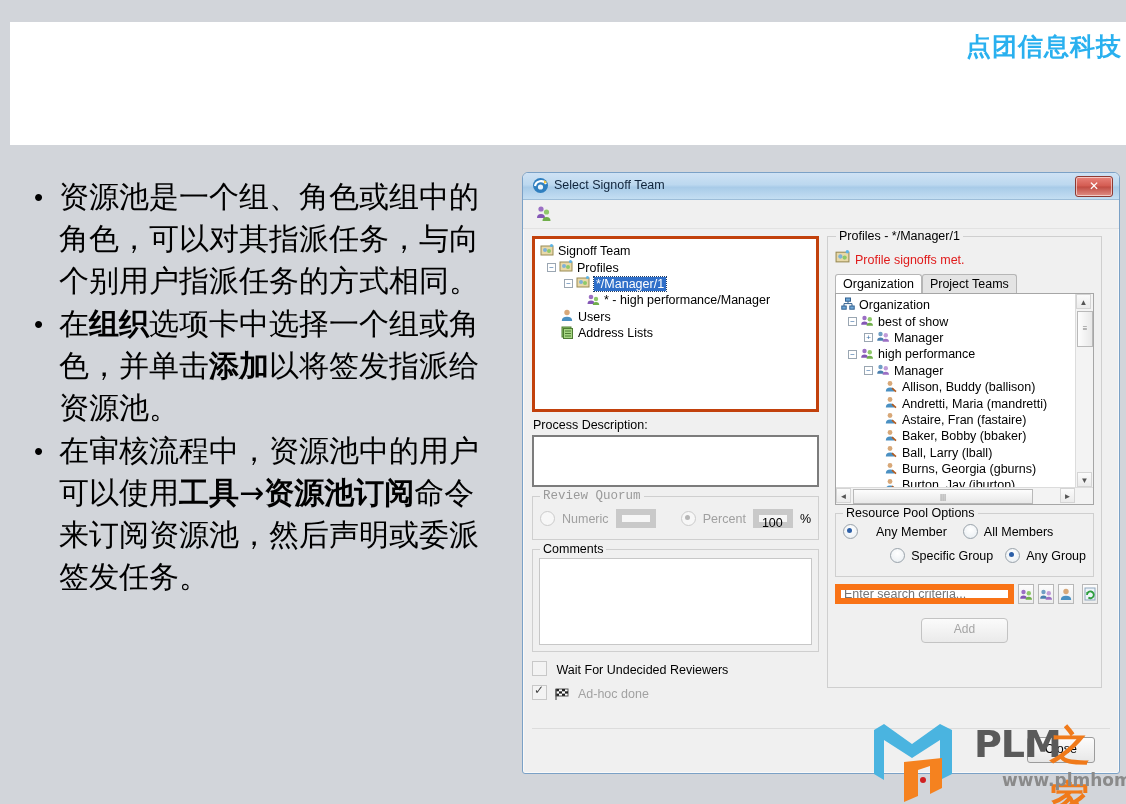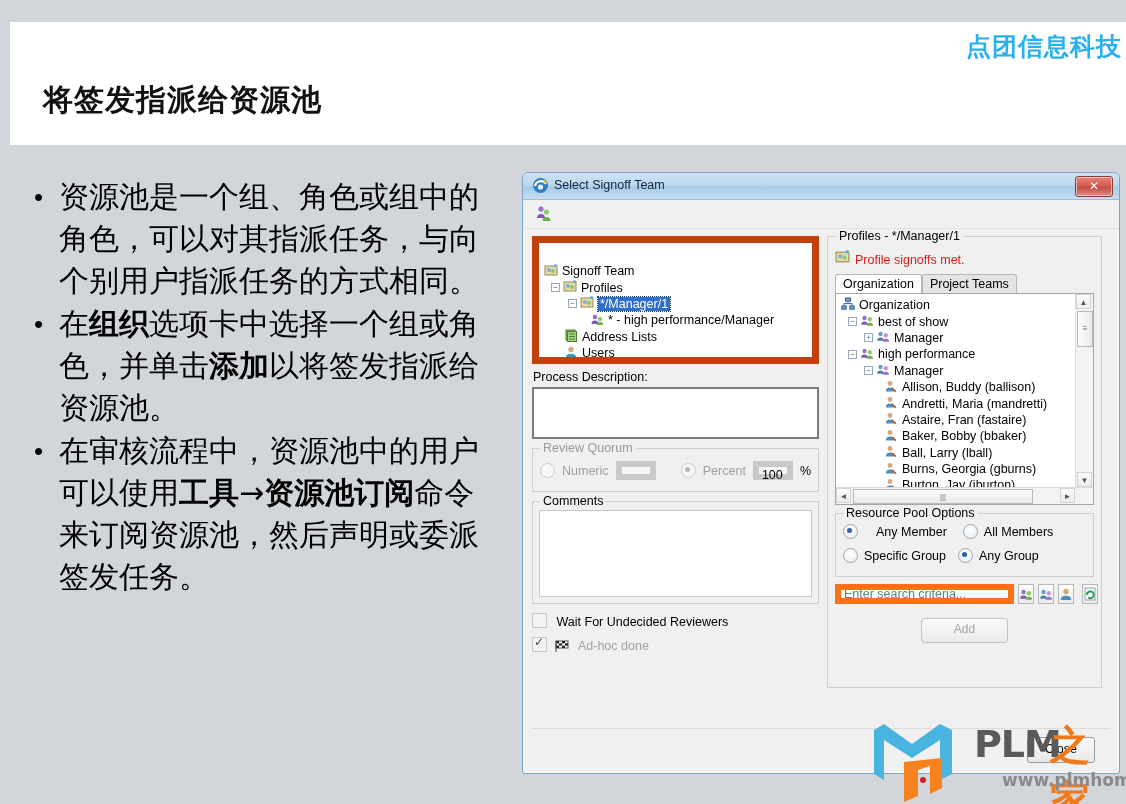--- a/index.html
+++ b/index.html
@@ -94,37 +94,37 @@
   .dialog-body{
     position:absolute;left:0;top:55px;right:0;bottom:0;
     padding:8px 9px 0 9px;box-sizing:border-box;
   }
   .cols{display:flex;gap:8px;}
   .col-left{width:287px;flex:0 0 287px;}
   .col-right{width:275px;flex:0 0 275px;}
 
   
   .treebox{
-    height:128px;background:#fff;border:7px solid #c2410c;
-    padding:20px 3px;box-sizing:border-box;overflow:hidden;
+    height:176px;background:#fff;border:3px solid #c2410c;
+    padding:4px 3px;box-sizing:border-box;overflow:hidden;
   }
   .lbl{font-size:12.5px;margin:6px 0 3px 1px;}
   .textarea{
     background:#fff;border:2px solid #7c7c7c;box-sizing:border-box;
   }
   .ta-desc{height:52px;}
   .groupbox{
     border:1px solid #cfcfcf;margin-top:9px;padding:6px 7px 7px 7px;
     position:relative;box-sizing:border-box;
   }
   .groupbox > .gb-title{
     position:absolute;top:-8px;left:7px;background:#f0f0f0;
     padding:0 3px;font-size:12.5px;color:#000;
   }
-  .gb-dim > .gb-title{color:#9a9a9a;}
+  .gb-dim > .gb-title{color:#9a9a9a;font-family:Liberation Mono, monospace;}
 
   
   .radio{
     width:13px;height:13px;border-radius:50%;
     border:1px solid #9aa3ab;background:radial-gradient(circle at 50% 35%,#ffffff 0%,#eef2f5 70%,#d8dee3 100%);
     display:inline-block;vertical-align:-2px;position:relative;
   }
   .radio.on::after{
     content:"";position:absolute;left:3px;top:3px;width:5px;height:5px;border-radius:50%;
     background:#2c5fa8;
@@ -233,21 +233,20 @@
   .wm-url{
     position:absolute;left:128px;top:52px;font-size:17px;font-weight:bold;color:#8a8a8a;
     font-family:"DejaVu Sans","Liberation Sans",sans-serif;
   }
 </style>
 </head>
 <body>
 
 <div class="slide-header">
   <div class="brand">点团信息科技</div>
-  <div class="slide-title">将签发指派给资源池</div>
 </div>
 
 <div class="bullets">
   <div class="bullet-row">
     <div class="bullet-dot">•</div>
     <div class="bullet-text">资源池是一个组、角色或组中的角色，可以对其指派任务，与向个别用户指派任务的方式相同。</div>
   </div>
   <div class="bullet-row">
     <div class="bullet-dot">•</div>
     <div class="bullet-text">在<b>组织</b>选项卡中选择一个组或角色，并单击<b>添加</b>以将签发指派给资源池。</div>
@@ -337,38 +336,38 @@
                   <circle cx="10" cy="7" r="2.2" fill="#8fc96a"></circle>
                   <path d="M6.8 13 q0-3 3.2-3 q3.2 0 3.2 3 z" fill="#6fae4a"></path>
                 </svg>
             </span>
             <span>* - high performance/Manager</span>
           </div>
 
           <div class="tnode" style="padding-left:22px">
             <span style="margin-right:4px">
               <svg width="14" height="14" viewBox="0 0 14 14">
+                  <circle cx="7" cy="4.5" r="2.7" fill="#d8a878"></circle>
+                  <path d="M1.8 13 q0-4.2 5.2-4.2 q5.2 0 5.2 4.2 z" fill="#4a90c2"></path>
+                </svg>
+            </span>
+            <span>Users</span>
+          </div>
+
+          <div class="tnode" style="padding-left:22px">
+            <span style="margin-right:4px">
+              <svg width="14" height="14" viewBox="0 0 14 14">
                   <rect x="2" y="2" width="9" height="10" fill="#8fc96a" stroke="#4e7c33"></rect>
                   <rect x="3.5" y="3.5" width="9" height="10" fill="#a6d683" stroke="#4e7c33"></rect>
                   <line x1="5" y1="6" x2="11" y2="6" stroke="#4e7c33"></line>
                   <line x1="5" y1="8.5" x2="11" y2="8.5" stroke="#4e7c33"></line>
                   <line x1="5" y1="11" x2="11" y2="11" stroke="#4e7c33"></line>
                 </svg>
             </span>
             <span>Address Lists</span>
-          </div>
-
-          <div class="tnode" style="padding-left:22px">
-            <span style="margin-right:4px">
-              <svg width="14" height="14" viewBox="0 0 14 14">
-                  <circle cx="7" cy="4.5" r="2.7" fill="#d8a878"></circle>
-                  <path d="M1.8 13 q0-4.2 5.2-4.2 q5.2 0 5.2 4.2 z" fill="#4a90c2"></path>
-                </svg>
-            </span>
-            <span>Users</span>
           </div>
         </div>
 
         <div class="lbl">Process Description:</div>
         <div class="textarea ta-desc"></div>
 
         <div class="groupbox gb-dim" style="height:44px;">
           <span class="gb-title">Review Quorum</span>
           <div style="display:flex;align-items:center;gap:7px;margin-top:6px;">
             <span class="radio dim"></span>
@@ -582,21 +581,21 @@
           </div>
 
           <div class="groupbox rp-opts" style="height:64px;">
             <span class="gb-title">Resource Pool Options</span>
             <div style="display:flex;align-items:center;margin-top:4px;">
               <span class="radio on"></span>
               <span style="margin:0 16px 0 18px">Any Member</span>
               <span class="radio"></span>
               <span style="margin-left:6px">All Members</span>
             </div>
-            <div style="display:flex;align-items:center;margin-top:9px;">
+            <div style="display:flex;align-items:center;margin-top:9px;justify-content:flex-end;">
               <span class="radio"></span>
               <span style="margin:0 12px 0 6px">Specific Group</span>
               <span class="radio on"></span>
               <span style="margin-left:6px">Any Group</span>
             </div>
           </div>
 
           <div class="searchrow">
             <input class="inp" style="flex: 1 1 auto; height: 20px;" placeholder="Enter search criteria...">
             <div class="sbtn">

